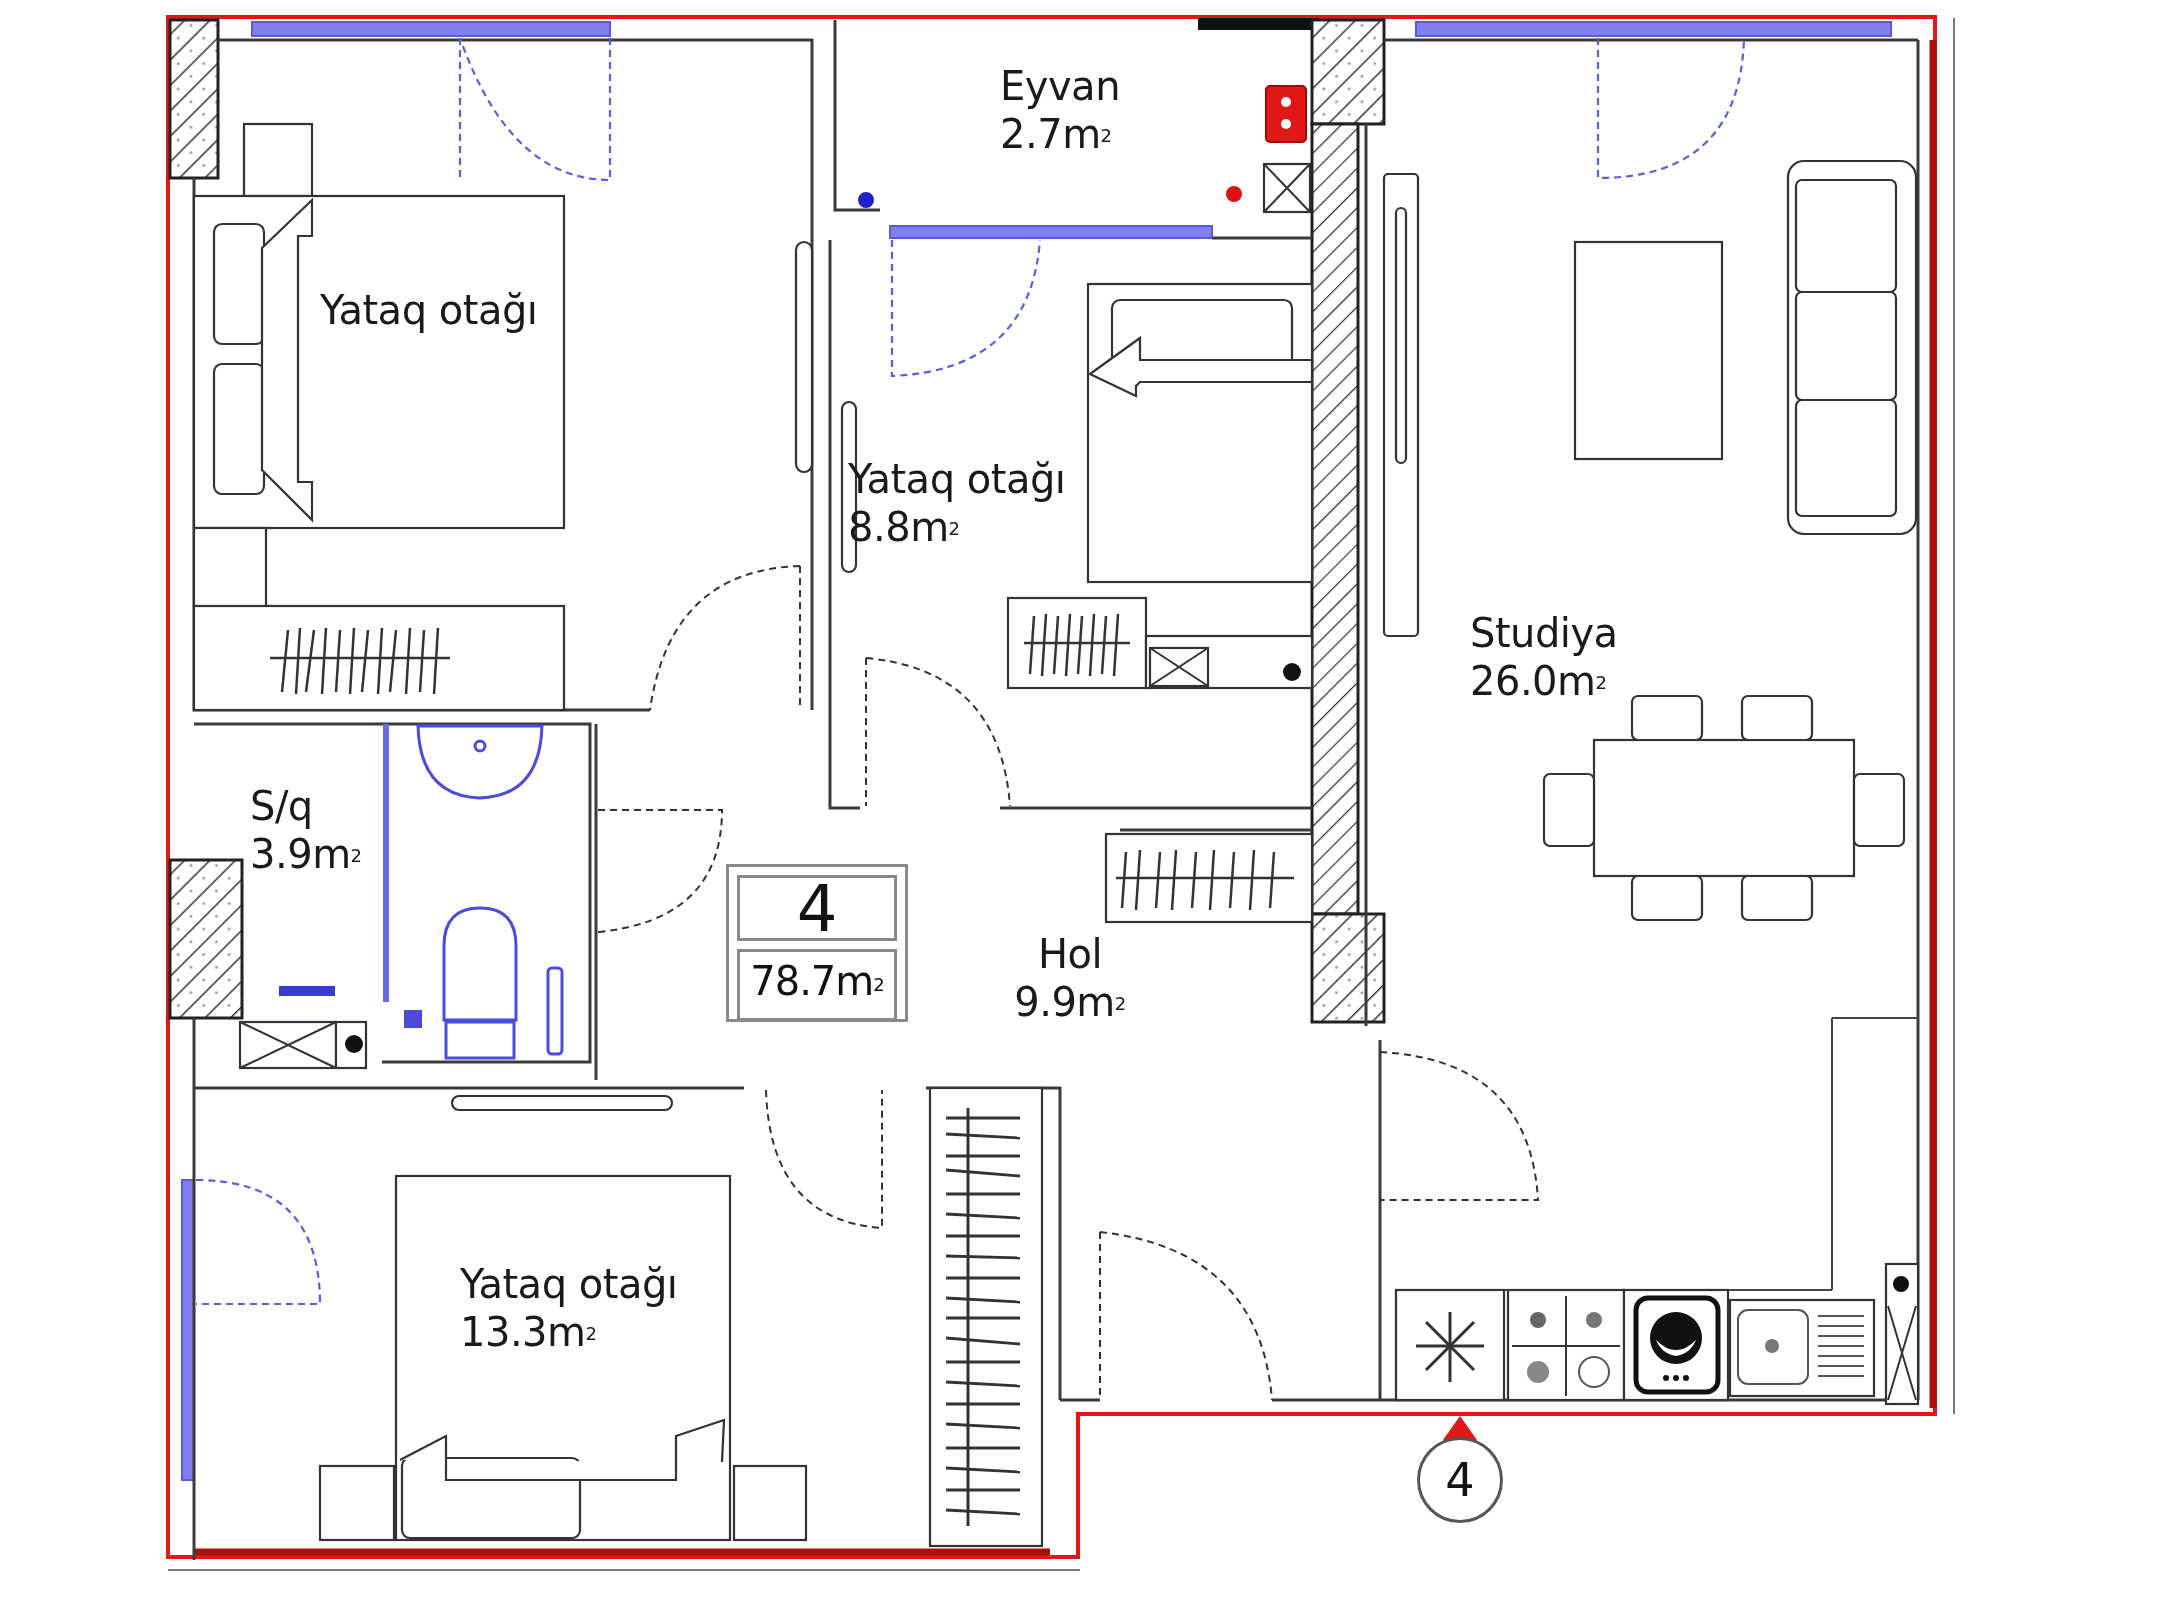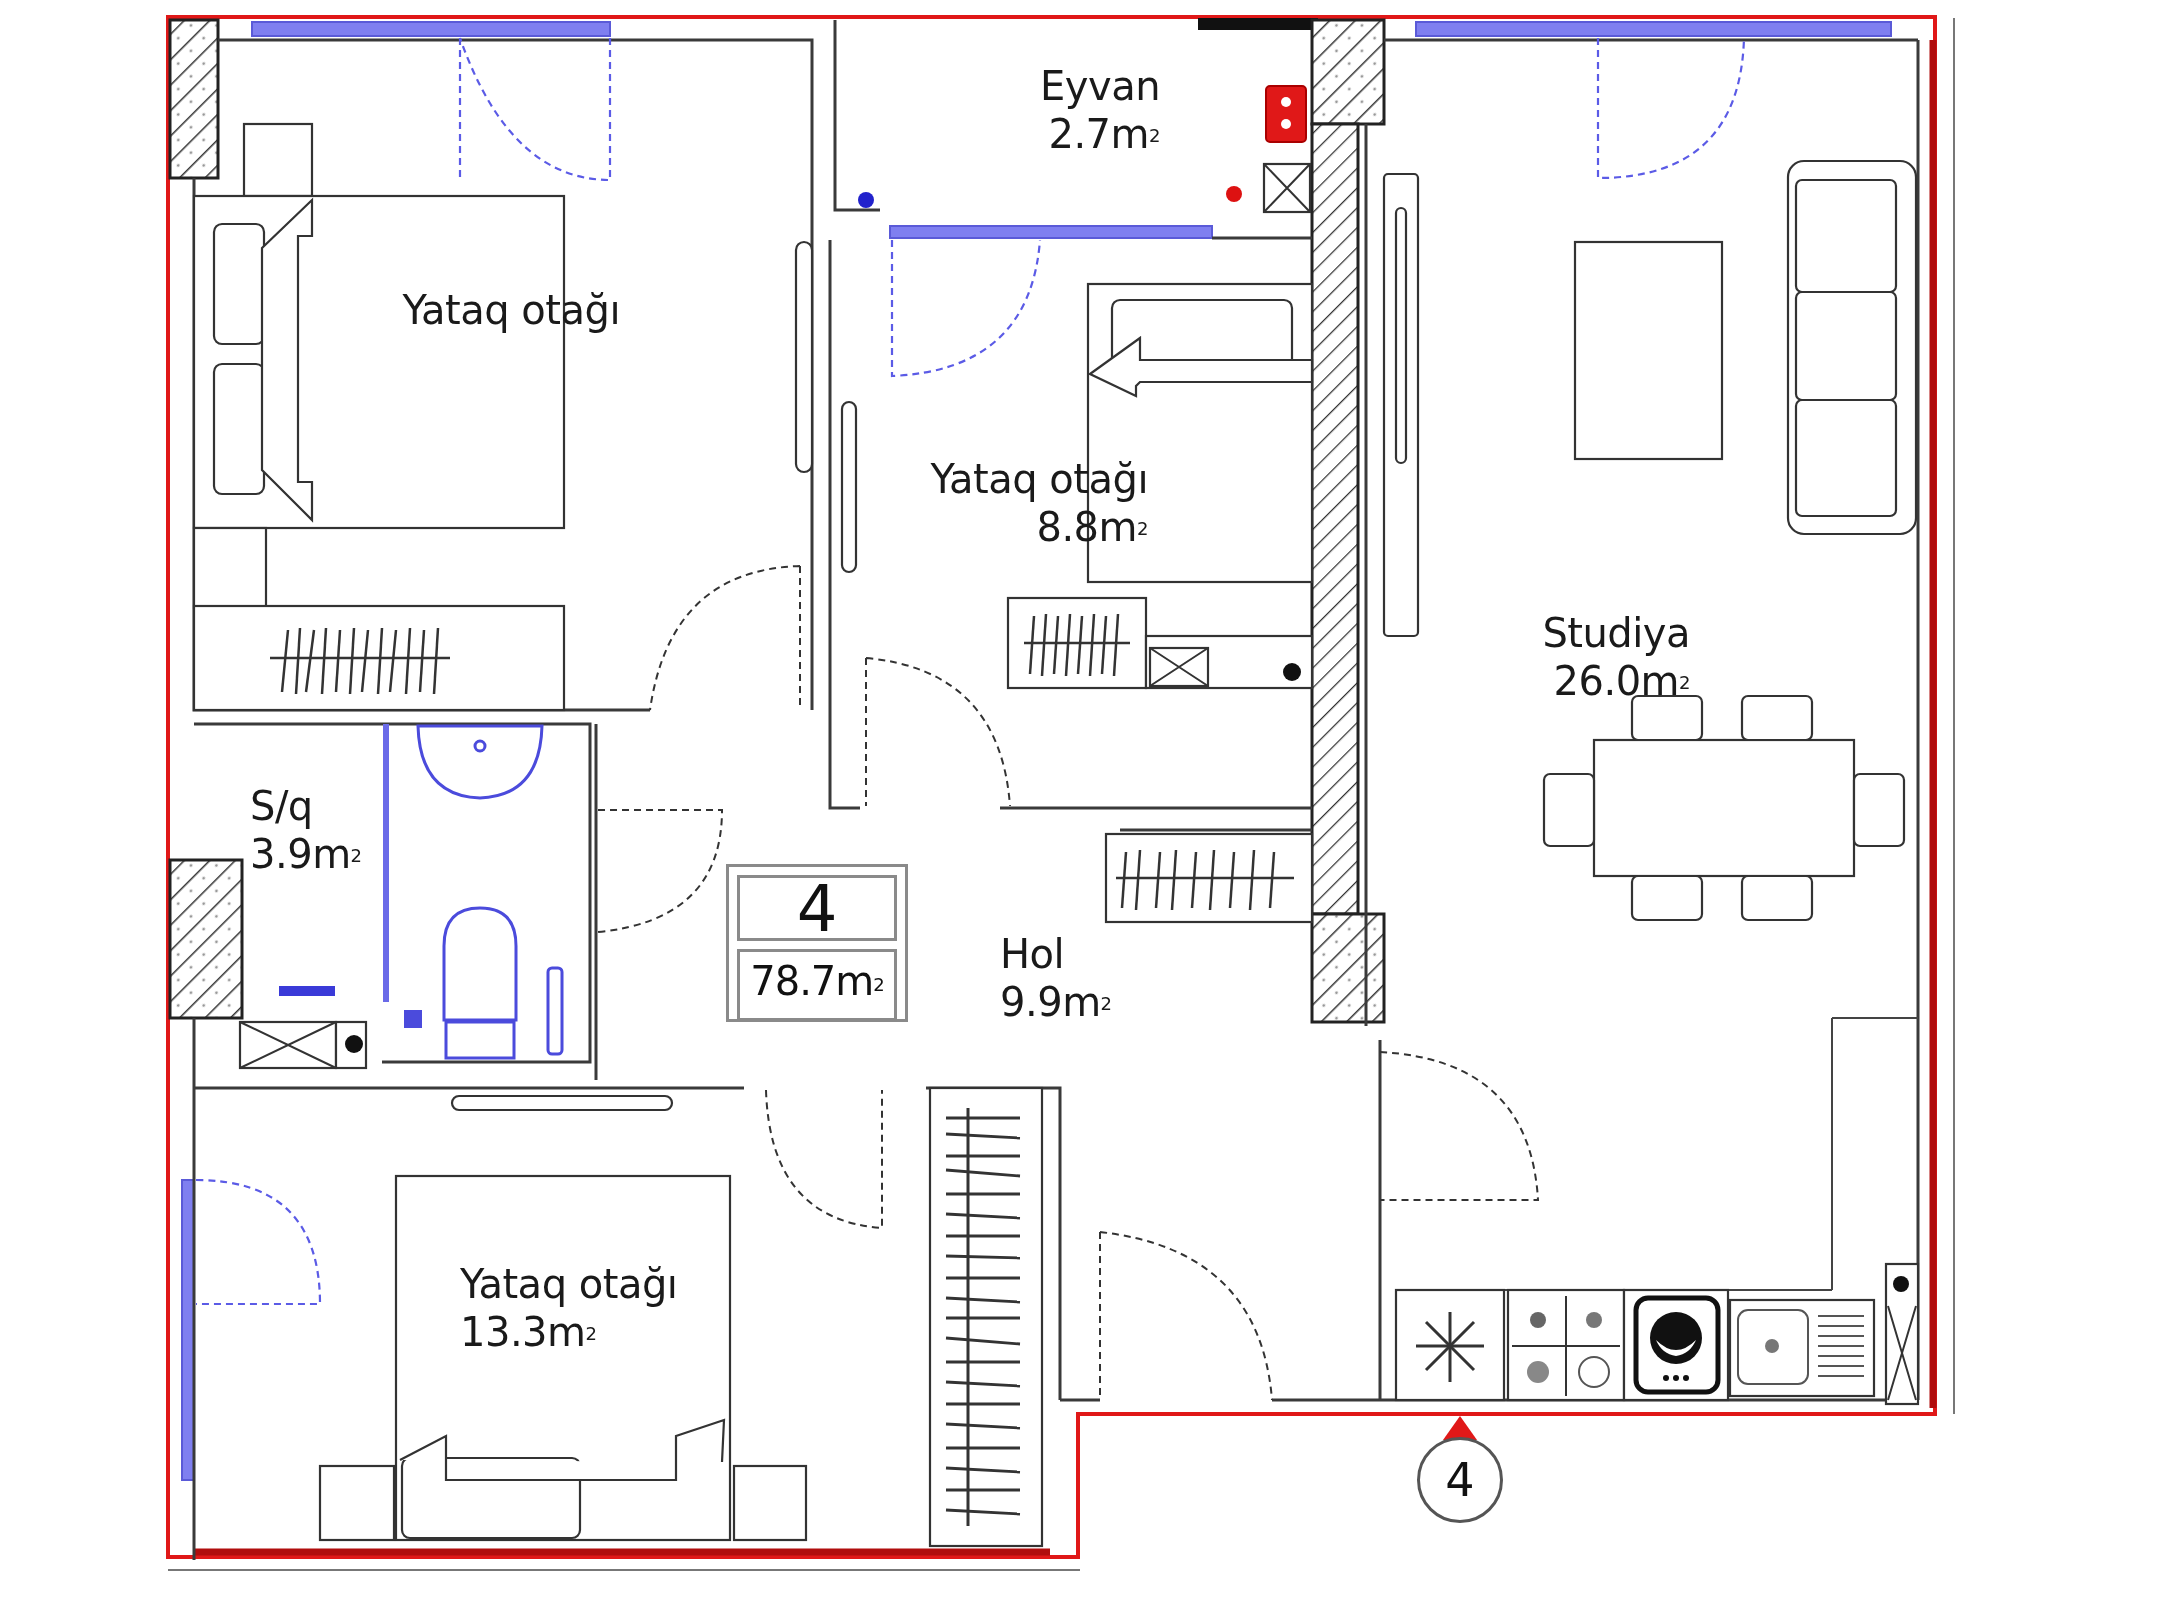--- a/index.html
+++ b/index.html
@@ -9,21 +9,21 @@
   .wt { fill:none; stroke:#444; stroke-width:2; }
   .f { fill:#fff; stroke:#333; stroke-width:2.2; }
   .red { fill:none; stroke:#e01818; stroke-width:4; }
   .redd { fill:none; stroke:#b00d0d; stroke-width:7; }
   .win { fill:#7f7ff0; stroke:#5a5ad8; stroke-width:2; }
   .dash { fill:none; stroke:#333; stroke-width:2; stroke-dasharray:7 5; }
   .bdash { fill:none; stroke:#5b5be6; stroke-width:2.2; stroke-dasharray:7 5; }
   .blue { fill:none; stroke:#4b4bdc; stroke-width:3; }
   .hatch { fill:url(#hatch); stroke:#222; stroke-width:3; }
   .hatch2 { fill:url(#hatch2); stroke:#222; stroke-width:3; }
-  .lbl { position:absolute; color:#1a1a1a; font-family:"DejaVu Sans", sans-serif; font-size:40px; line-height:48px; text-align:right; white-space:nowrap; letter-spacing:-0.5px; }
+  .lbl { position:absolute; color:#1a1a1a; font-family:"DejaVu Sans", sans-serif; font-size:40px; line-height:48px; text-align:left; white-space:nowrap; letter-spacing:-0.5px; }
   .lbl sup { font-size:18px; vertical-align:top; position:relative; top:2px; }
   .lbl .area { display:block; }
   #unit-box { position:absolute; left:726px; top:864px; width:182px; height:158px; border:3px solid #8a8a8a; box-sizing:border-box; background:#fff; }
   #unit-box .num { position:absolute; left:8px; top:8px; right:8px; height:66px; border:3px solid #8a8a8a; box-sizing:border-box; font-size:64px; line-height:62px; text-align:center; color:#111; font-family:"DejaVu Sans", sans-serif; }
   #unit-box .tot { position:absolute; left:8px; top:82px; right:8px; height:72px; border:3px solid #8a8a8a; box-sizing:border-box; font-size:40px; line-height:58px; text-align:center; color:#111; font-family:"DejaVu Sans", sans-serif; letter-spacing:-1px; }
   #unit-box .tot sup { font-size:18px; vertical-align:top; position:relative; top:4px; }
   #marker { position:absolute; left:1417px; top:1437px; width:86px; height:86px; border:3px solid #555; border-radius:50%; box-sizing:border-box; background:#fff; text-align:center; font-size:46px; line-height:80px; color:#111; font-family:"DejaVu Sans", sans-serif; }
 </style>
 </head>
 <body>
@@ -302,21 +302,21 @@
   <span class="area"><span>8.8</span><span>m</span><sup>2</sup></span>
 </div>
 <div class="lbl" style="left:1470px; top:609px; width:220px;">
   <span>Studiya</span>
   <span class="area"><span>26.0</span><span>m</span><sup>2</sup></span>
 </div>
 <div class="lbl" style="left:250px; top:782px; width:130px; text-align:left;">
   <span>S/q</span>
   <span class="area"><span>3.9</span><span>m</span><sup>2</sup></span>
 </div>
-<div class="lbl" style="left:1000px; top:930px; width:140px; text-align:left;">
+<div class="lbl" style="left:1000px; top:930px; width:140px; text-align:center;">
   <span>Hol</span>
   <span class="area"><span>9.9</span><span>m</span><sup>2</sup></span>
 </div>
 <div class="lbl" style="left:460px; top:1260px; width:280px; text-align:left;">
   <span>Yataq otağı</span>
   <span class="area"><span>13.3</span><span>m</span><sup>2</sup></span>
 </div>
 
 <div id="unit-box">
   <div class="num">4</div>

